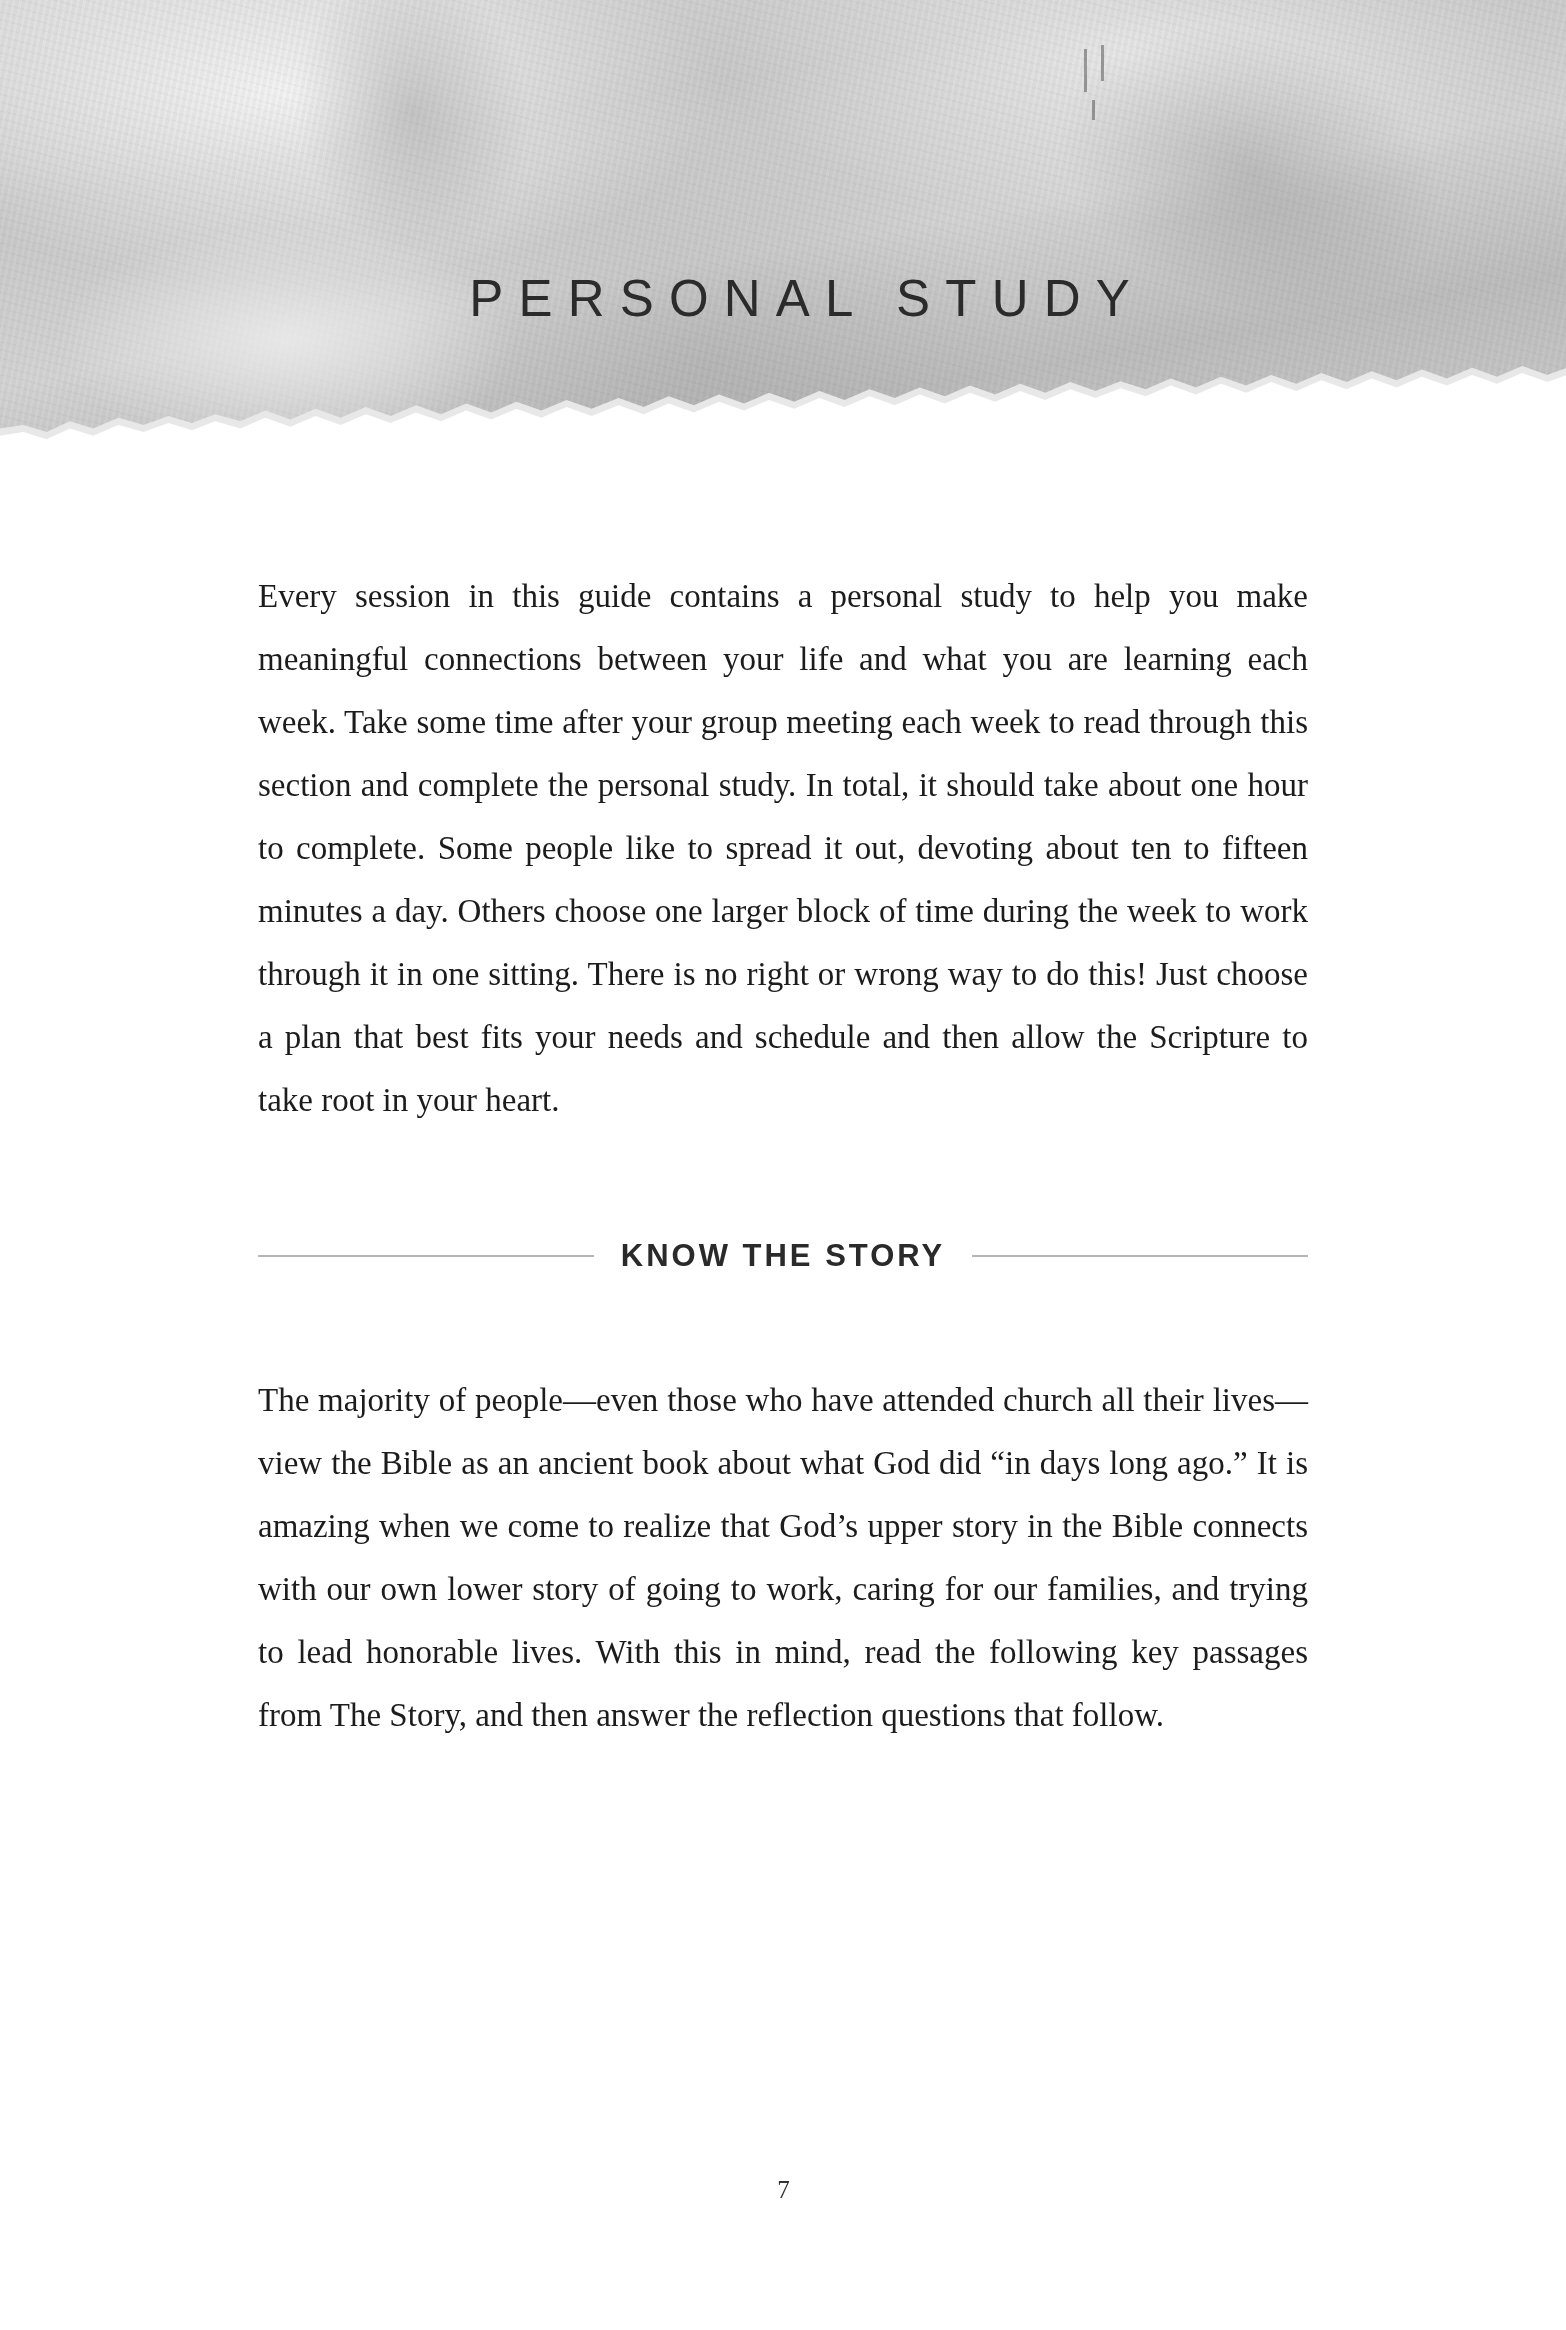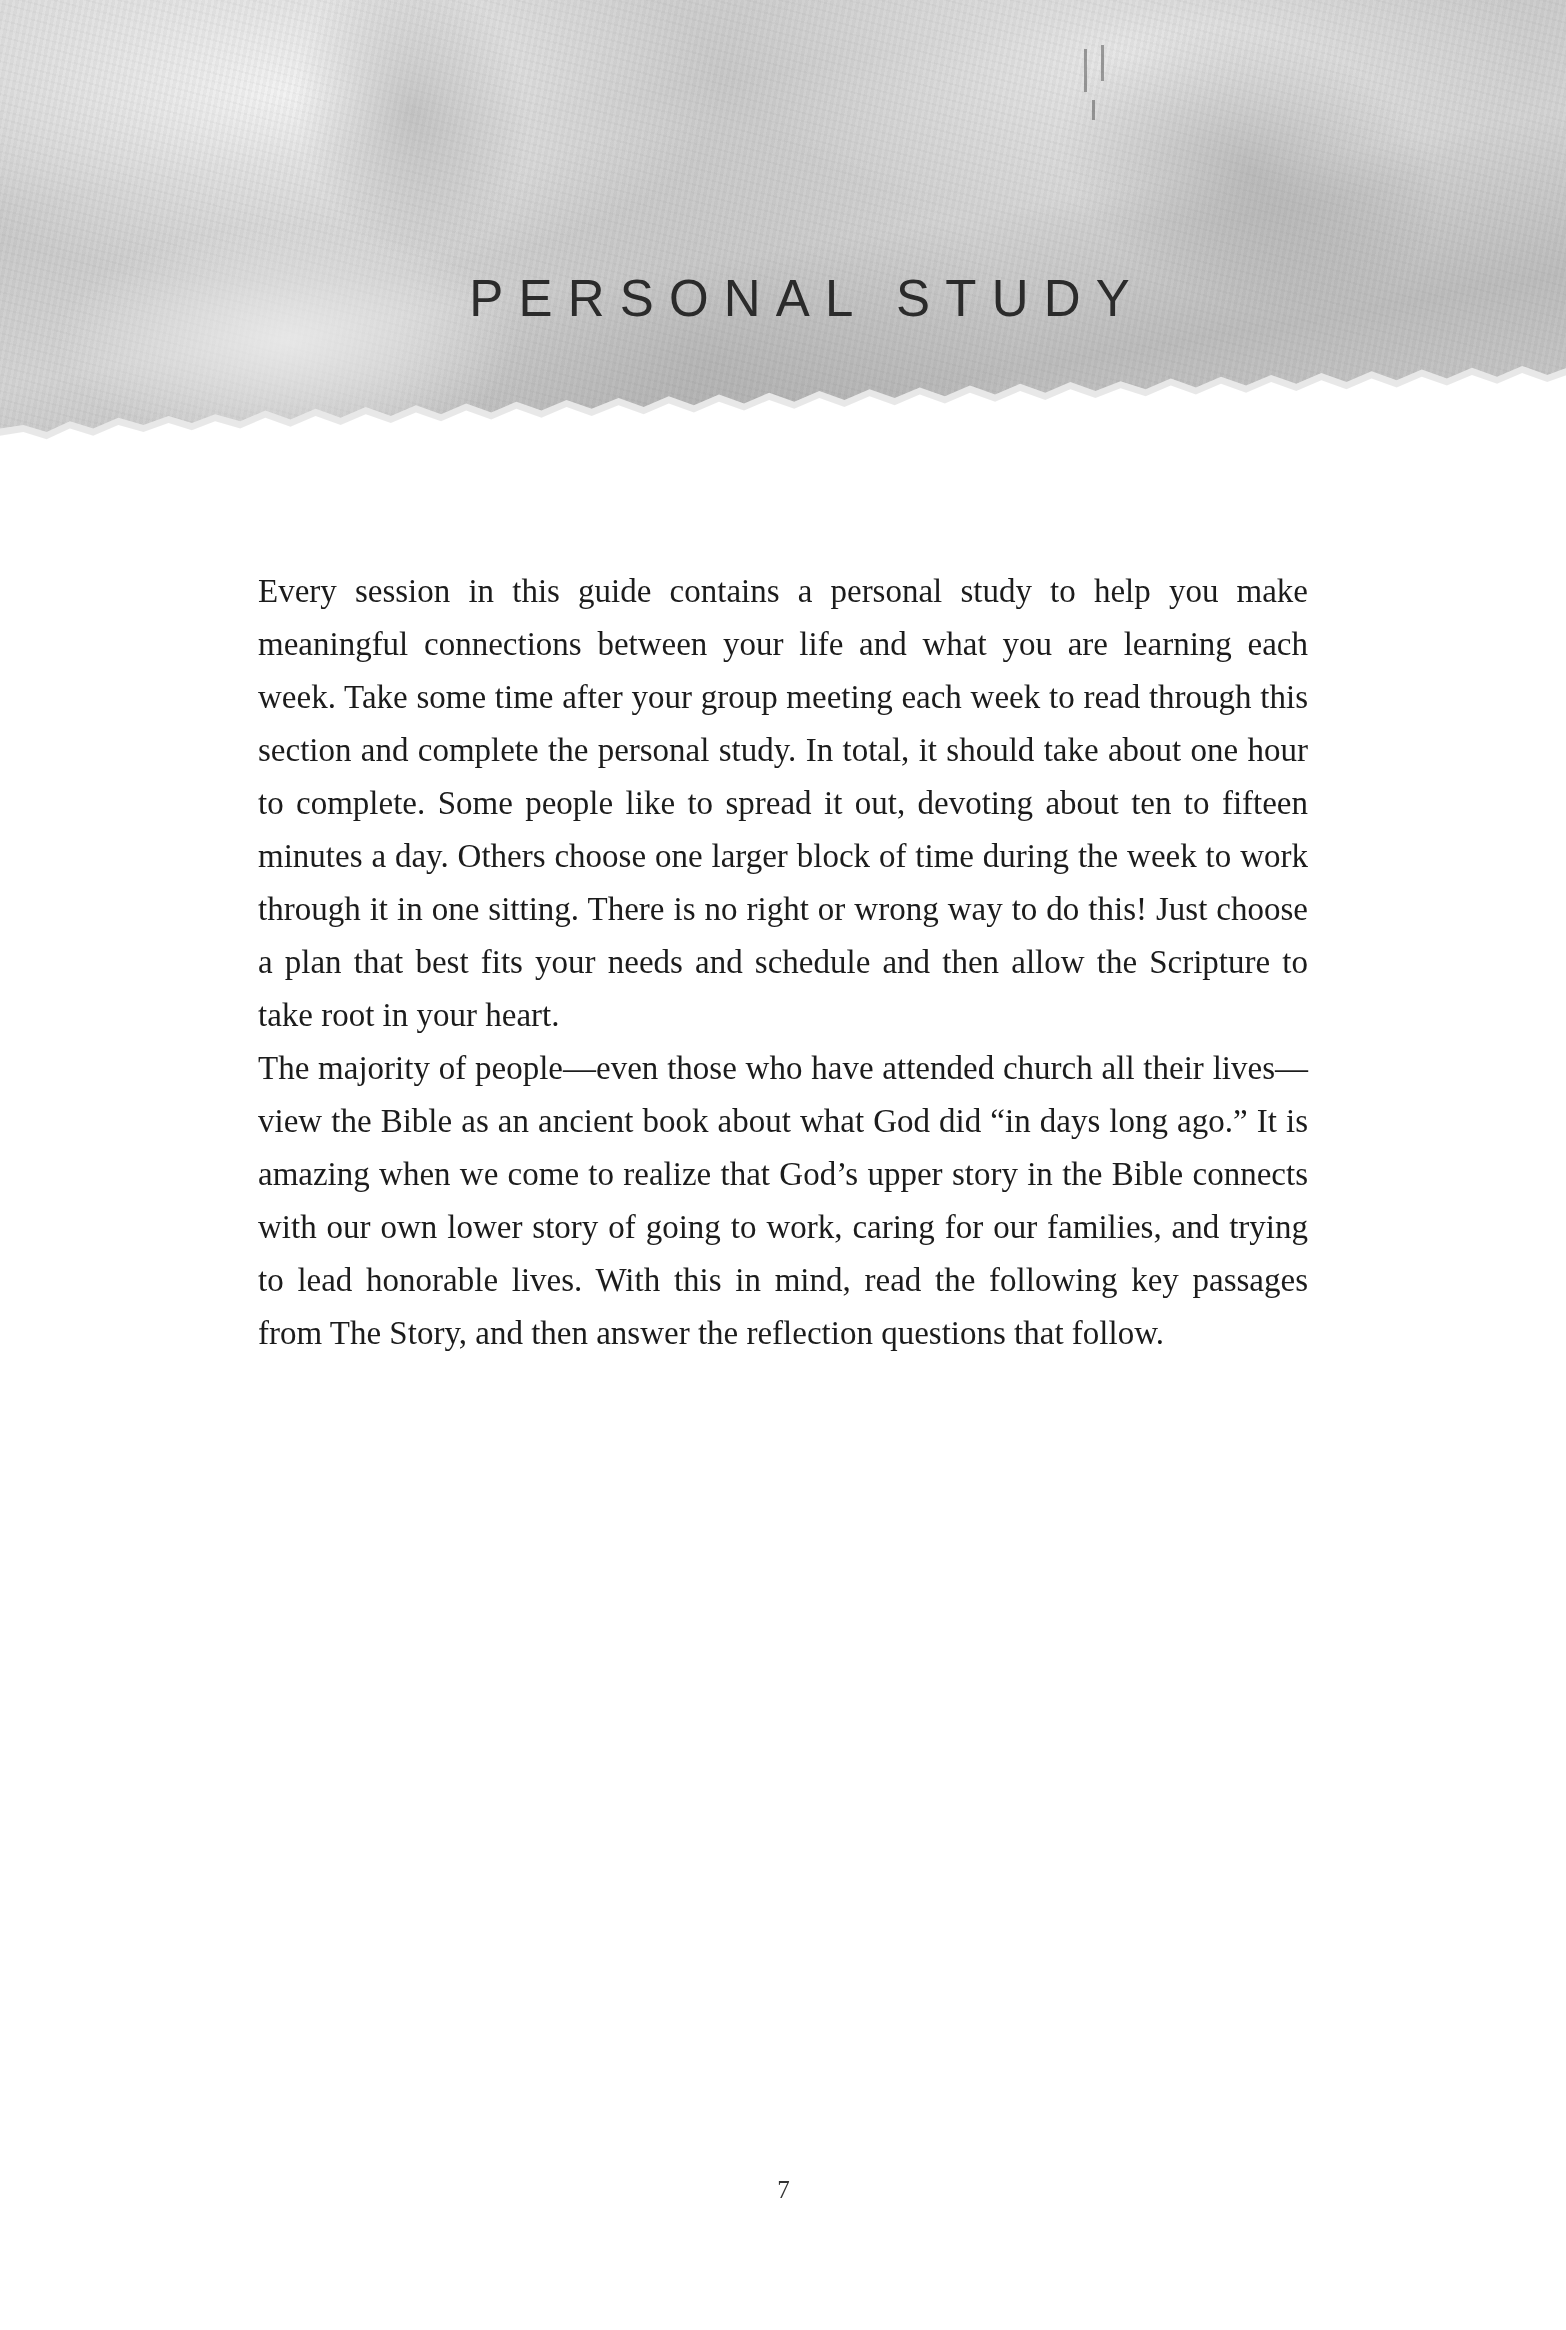--- a/index.html
+++ b/index.html
@@ -103,21 +103,21 @@
   
   .page-body {
     position: absolute;
     left: 258px;
     top: 565px;
     width: 1050px;
   }
   p.para {
     margin: 0 0 0 0;
     font-size: 33px;
-    line-height: 53px;
+    line-height: 63px;
     text-align: justify;
     text-justify: inter-word;
     color: #1c1c1c;
   }
 
   
   .section-heading {
     display: flex;
     align-items: center;
     margin-top: 106px;
@@ -217,20 +217,25 @@
       L188,102 L160,112 L132,104 L104,116 L78,108 L52,120 L26,112 L0,116 Z"></path>
   </svg>
 
   <div class="header-title">PERSONAL STUDY</div>
 </div>
 
 <div class="page-body">
 
   <p class="para">Every session in this guide contains a personal study to help you make meaningful connections between your life and what you are learning each week. Take some time after your group meeting each week to read through this section and complete the personal study. In total, it should take about one hour to complete. Some people like to spread it out, devoting about ten to fifteen minutes a day. Others choose one larger block of time during the week to work through it in one sitting. There is no right or wrong way to do this! Just choose a plan that best fits your needs and schedule and then allow the Scripture to take root in your heart.</p>
 
+  <div class="section-heading">
+    <div class="rule left"></div>
+    <div class="label">KNOW THE STORY</div>
+    <div class="rule right"></div>
+  </div>
 
   <p class="para"><span>The majority of people—even those who have attended church all their lives—view the Bible as an ancient book about what God did “in days long ago.” It is amazing when we come to realize that God’s upper story in the Bible connects with our own lower story of going to work, caring for our families, and trying to lead honorable lives. With this in mind, read the following key passages from </span><span class="title-italic">The Story</span><span>, and then answer the reflection questions that follow.</span></p>
 
 
 </div>
 
 <div class="page-number">7</div>
 
 
 </body></html>

